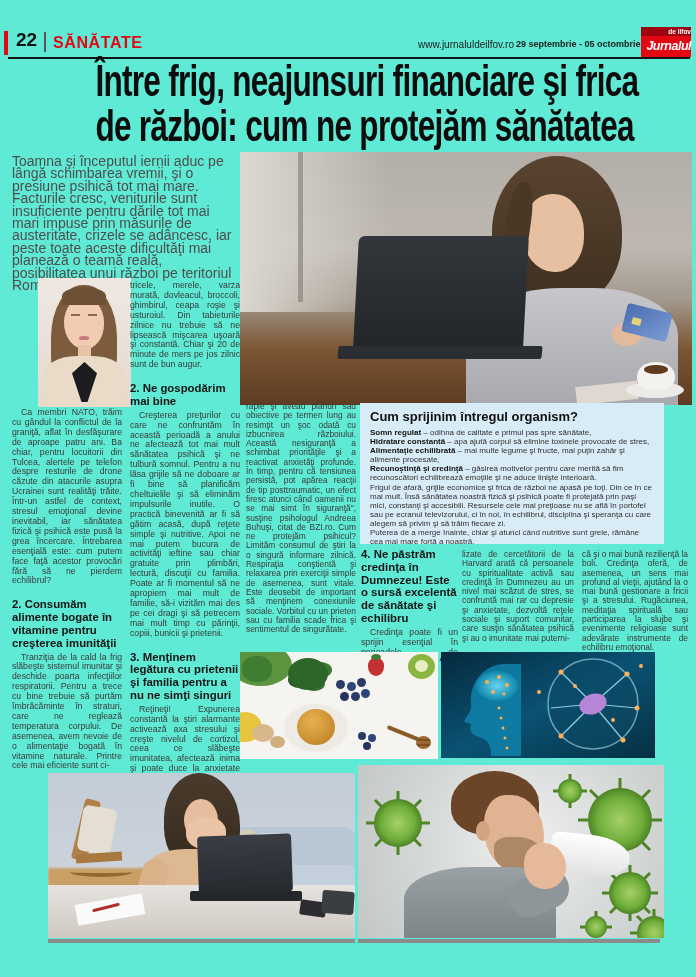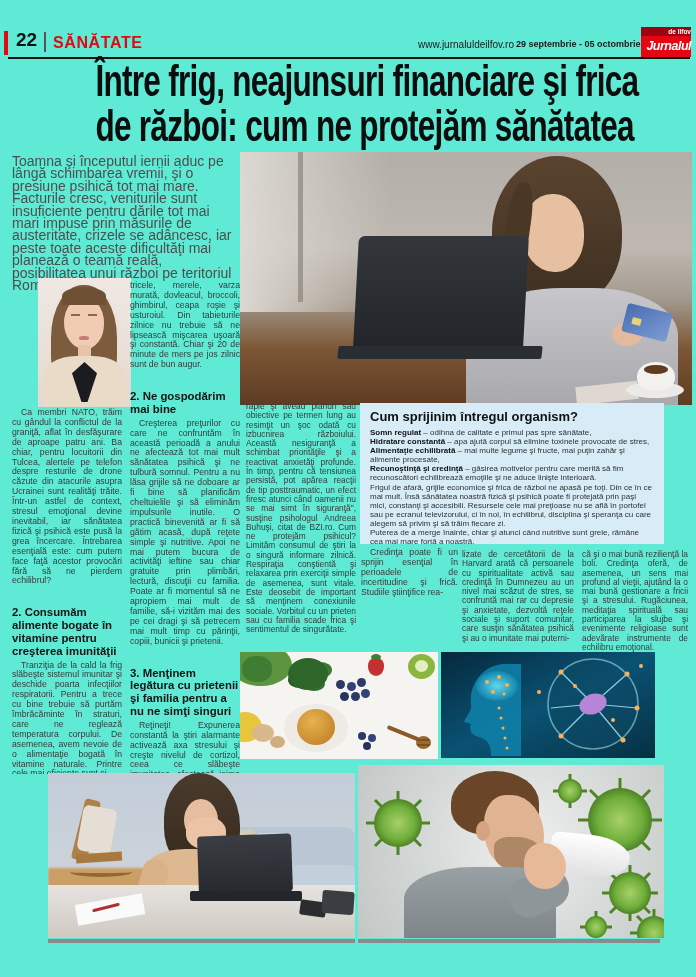--- a/index.html
+++ b/index.html
@@ -19,21 +19,21 @@
   .hdr-rule{left:8px;top:57px;width:682px;height:2px;background:#141414}
   
   .headline{left:0;top:58px;width:636px;text-align:center;color:#0d0d0d}
   .hl{font-size:45px;line-height:45px;font-weight:800;letter-spacing:-1px;white-space:nowrap;transform:scaleX(.70);transform-origin:50% 50%}
   
   .intro{left:12px;top:155px;width:227px;font-size:14px;line-height:12.4px;color:#4e4e4e}
   
   .col{position:absolute;text-align:justify;font-size:8.7px;line-height:9.9px;color:#3a3a3a;overflow:hidden}
   .col p{margin:0 0 4px;text-indent:9px}
   .col p.noindent{text-indent:0}
-  .sec{font-size:11.4px;line-height:12.8px;font-weight:bold;color:#141414;margin:20px 0 3px;text-align:left}
+  .sec{font-size:11.4px;line-height:12.8px;font-weight:bold;color:#141414;margin:12px 0 3px;text-align:left}
   .sec.first{margin-top:0}
   .c3{font-size:8.4px;line-height:9.3px}
   
   .infobox{left:360px;top:403px;width:304px;height:141px;background:#d8ecf7;padding:6px 10px;overflow:hidden}
   .infobox h2{font-size:13px;line-height:15px;color:#101010;margin-bottom:4px}
   .infobox div,.infobox p{font-size:8px;line-height:9.1px;color:#303030;text-align:left}
   .infobox b{color:#101010}
   
   .ph{position:absolute}
   .photo{position:absolute;overflow:hidden}
@@ -115,20 +115,21 @@
     <h2>Cum sprijinim întregul organism?</h2>
     <div><b>Somn regulat</b><span> – odihna de calitate e primul pas spre sănătate,</span></div>
     <div><b>Hidratare constantă</b><span> – apa ajută corpul să elimine toxinele provocate de stres,</span></div>
     <div><b>Alimentaţie echilibrată</b><span> – mai multe legume şi fructe, mai puţin zahăr şi alimente procesate,</span></div>
     <div><b>Recunoştinţă şi credinţă</b><span> – găsirea motivelor pentru care merită să fim recunoscători echilibrează emoţiile şi ne aduce linişte interioară.</span></div>
     <p>Frigul de afară, grijile economice şi frica de război ne apasă pe toţi. Din ce în ce mai mult. Însă sănătatea noastră fizică şi psihică poate fi protejată prin paşi mici, constanţi şi accesibili. Resursele cele mai preţioase nu se află în portofel sau pe ecranul televizorului, ci în noi, în echilibrul, disciplina şi speranţa cu care alegem să privim şi să trăim fiecare zi.</p>
     <p>Puterea de a merge înainte, chiar şi atunci când nutritive sunt grele, rămâne cea mai mare forţă a noastră.</p>
   </div>
 
   <div class="col" style="left:361px;top:548px;width:97px;height:113px">
+    <div class="sec first">4. Ne păstrăm credinţa în Dumnezeu! Este o sursă excelentă de sănătate şi echilibru</div>
     <p>Credinţa poate fi un sprijin esenţial în perioadele de incertitudine şi frică. Studiile ştiinţifice rea-</p>
   </div>
   <div class="col c3" style="left:582px;top:550px;width:106px;height:112px">
     <p class="noindent">că şi o mai bună rezilienţă la boli. Credinţa oferă, de asemenea, un sens mai profund al vieţii, ajutând la o mai bună gestionare a fricii şi a stresului. Rugăciunea, meditaţia spirituală sau participarea la slujbe şi evenimente religioase sunt adevărate instrumente de echilibru emoţional.</p>
   </div>
   <div class="col c3" style="left:462px;top:550px;width:112px;height:99px">
     <p class="noindent">lizate de cercetătorii de la Harvard arată că persoanele cu spiritualitate activă sau credinţă în Dumnezeu au un nivel mai scăzut de stres, se confruntă mai rar cu depresie şi anxietate, dezvoltă reţele sociale şi suport comunitar, care susţin sănătatea psihică şi au o imunitate mai puterni-</p>
   </div>
 
   <div class="photo" style="left:240px;top:652px;width:198px;height:107px;background:#f5f4f0">

